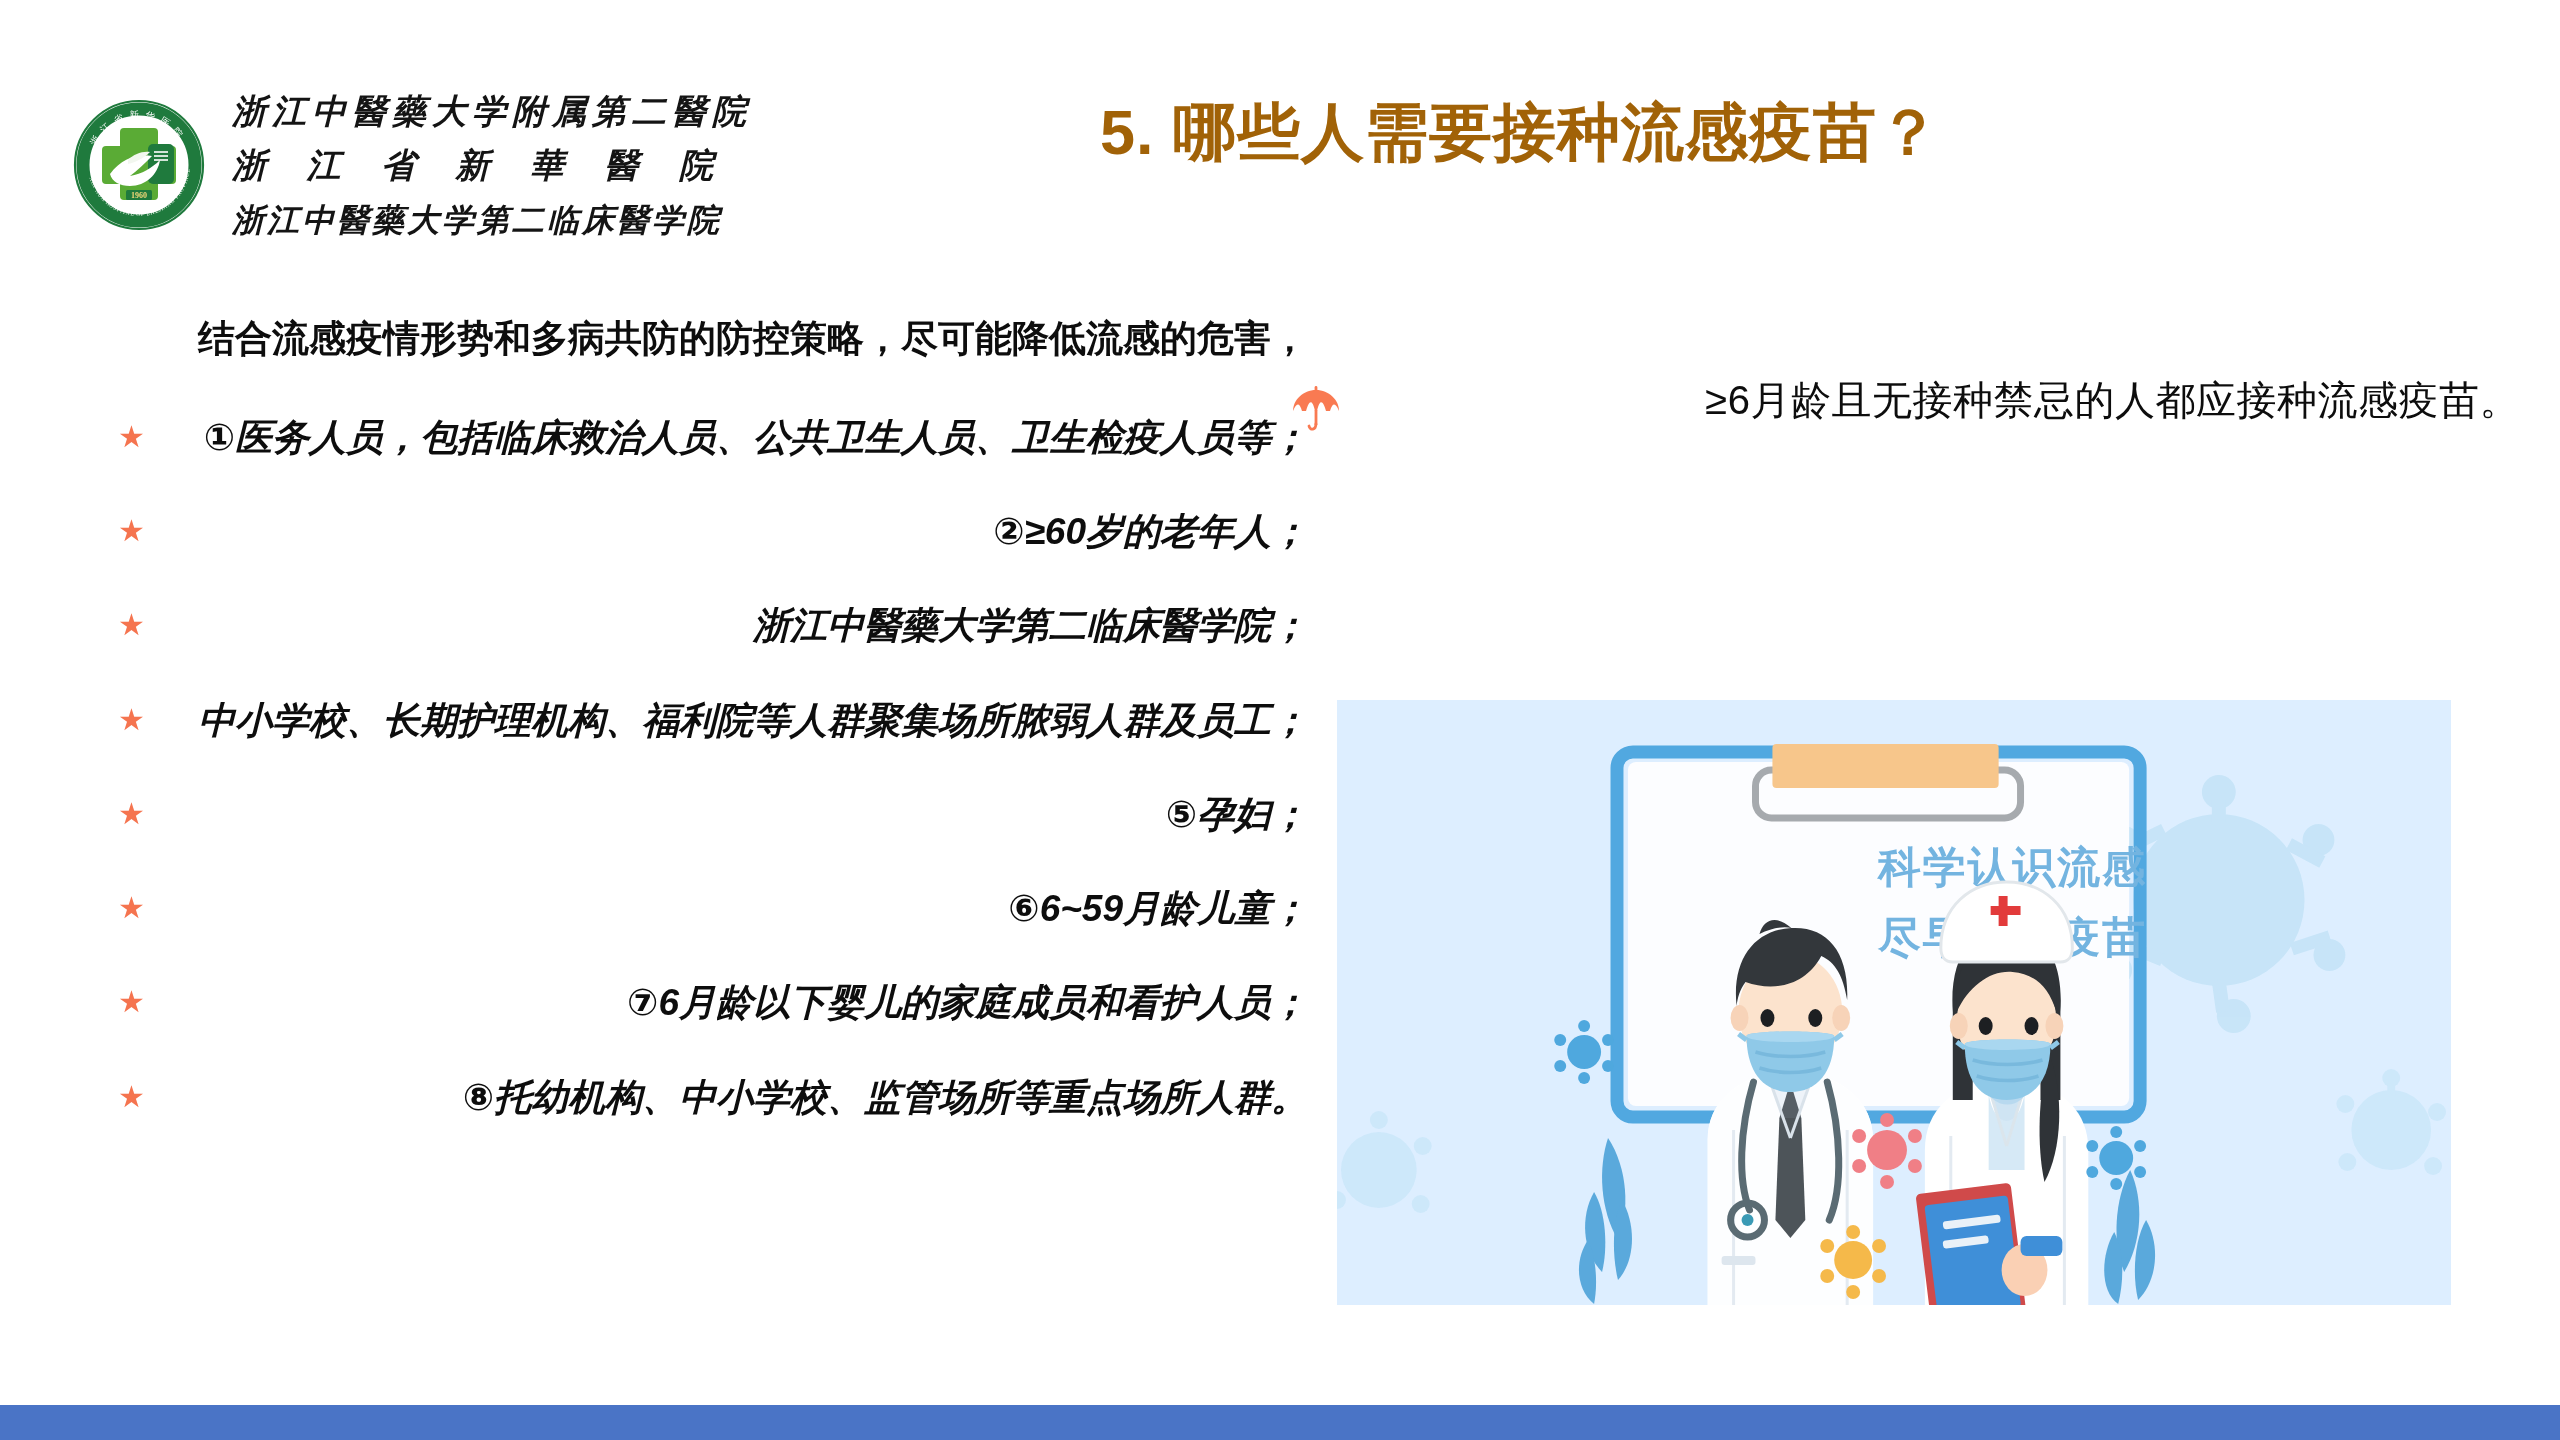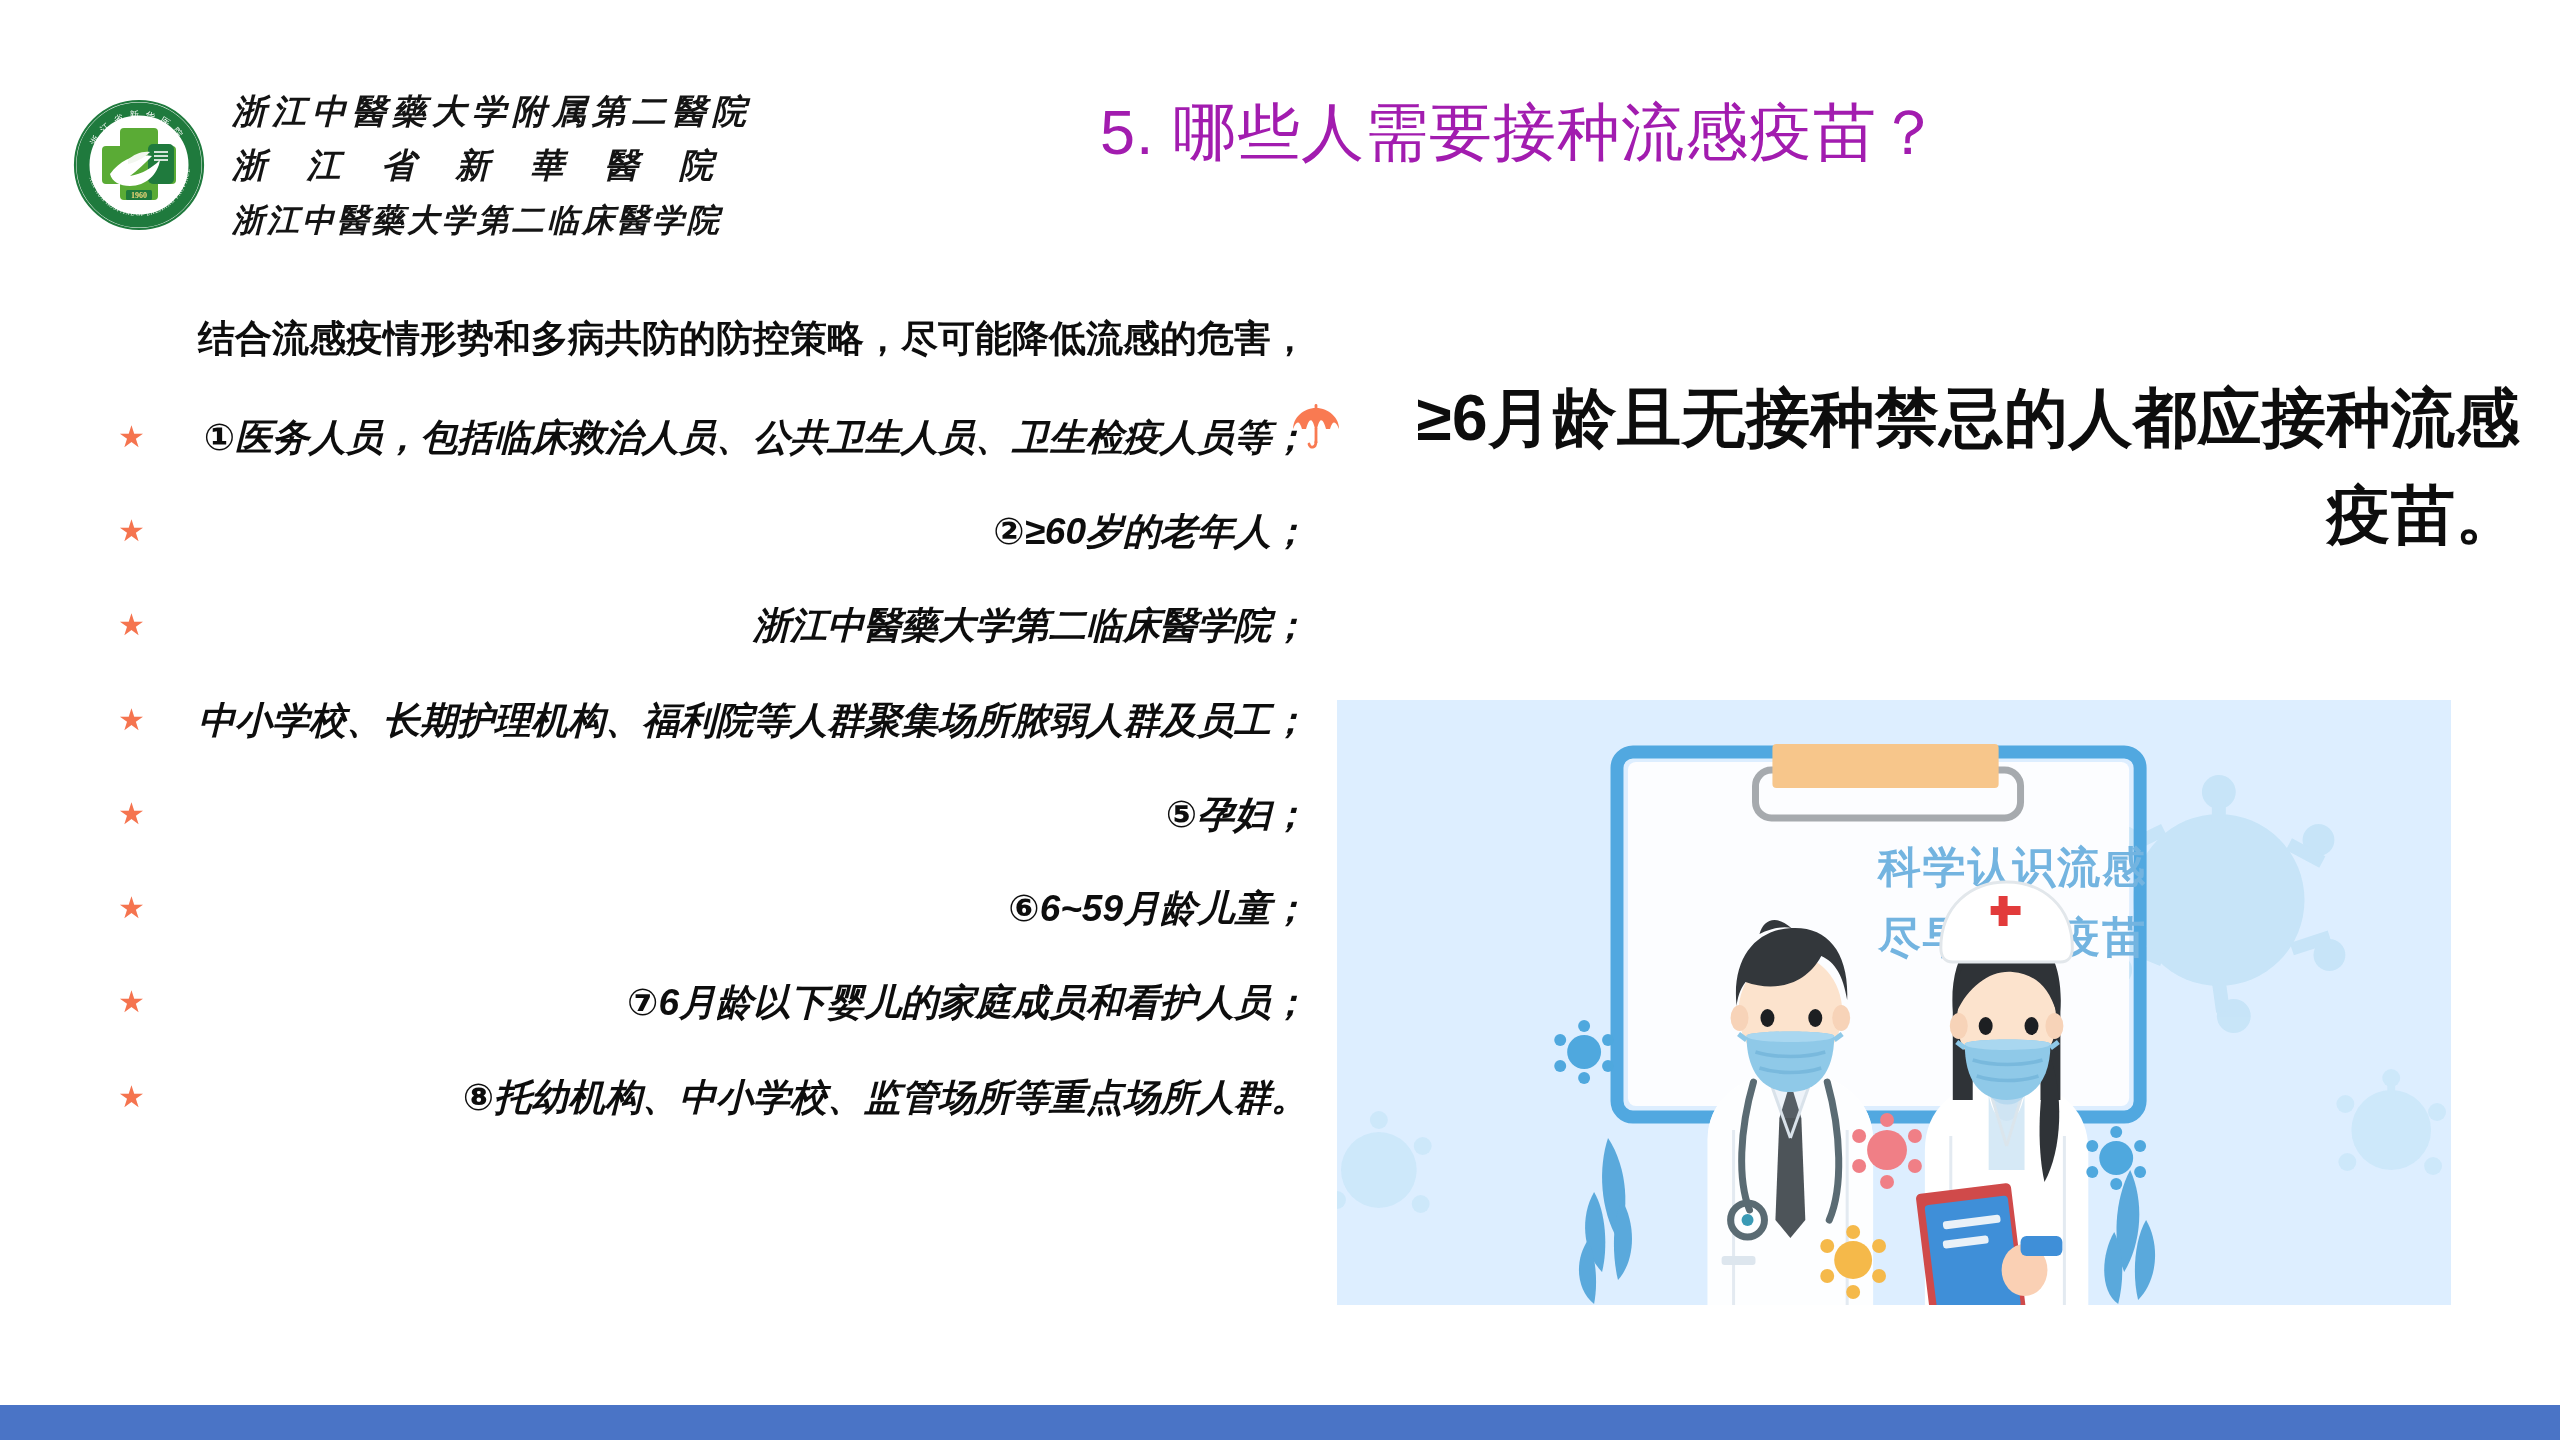--- a/index.html
+++ b/index.html
@@ -21,22 +21,22 @@
   .logo-mark { width:134px; height:134px; position:relative; flex:0 0 auto; }
 
   .hospital-names { display:flex; flex-direction:column; gap:8px; }
   .hospital-names svg { display:block; }
 
   .slide-title {
     position:absolute;
     left:1100px; top:96px;
     width:1160px;
     font-size:63px;
-    font-weight:normal;
-    color:#a21caf;
+    font-weight:bold;
+    color:#a16207;
     letter-spacing:1px;
     white-space:nowrap;
     line-height:1.15;
   }
 
   
   .content { position:absolute; left:0; top:300px; width:2560px; height:1100px;text-align:right; }
 
   .left-col { position:absolute; left:118px; top:20px; width:1190px; }
 
@@ -67,22 +67,22 @@
     margin-right:1px;
   }
   .bullet-text { flex:1 1 auto;font-style:italic; }
 
   
   .right-col { position:absolute; left:1290px; top:70px; width:1230px; }
 
   .key-point {
     display:flex;
     align-items:flex-start;
-    font-size:64px;
-    font-weight:bold;
+    font-size:40px;
+    font-weight:normal;
     color:#0d0d0d;
     line-height:1.52;
     letter-spacing:0.5px;
   }
   .umbrella-icon { flex:0 0 auto; width:52px; height:52px; margin-right:14px; margin-top:14px; }
   .key-point-text { flex:1 1 auto; }
 
   
   .illustration {
     position:absolute;

